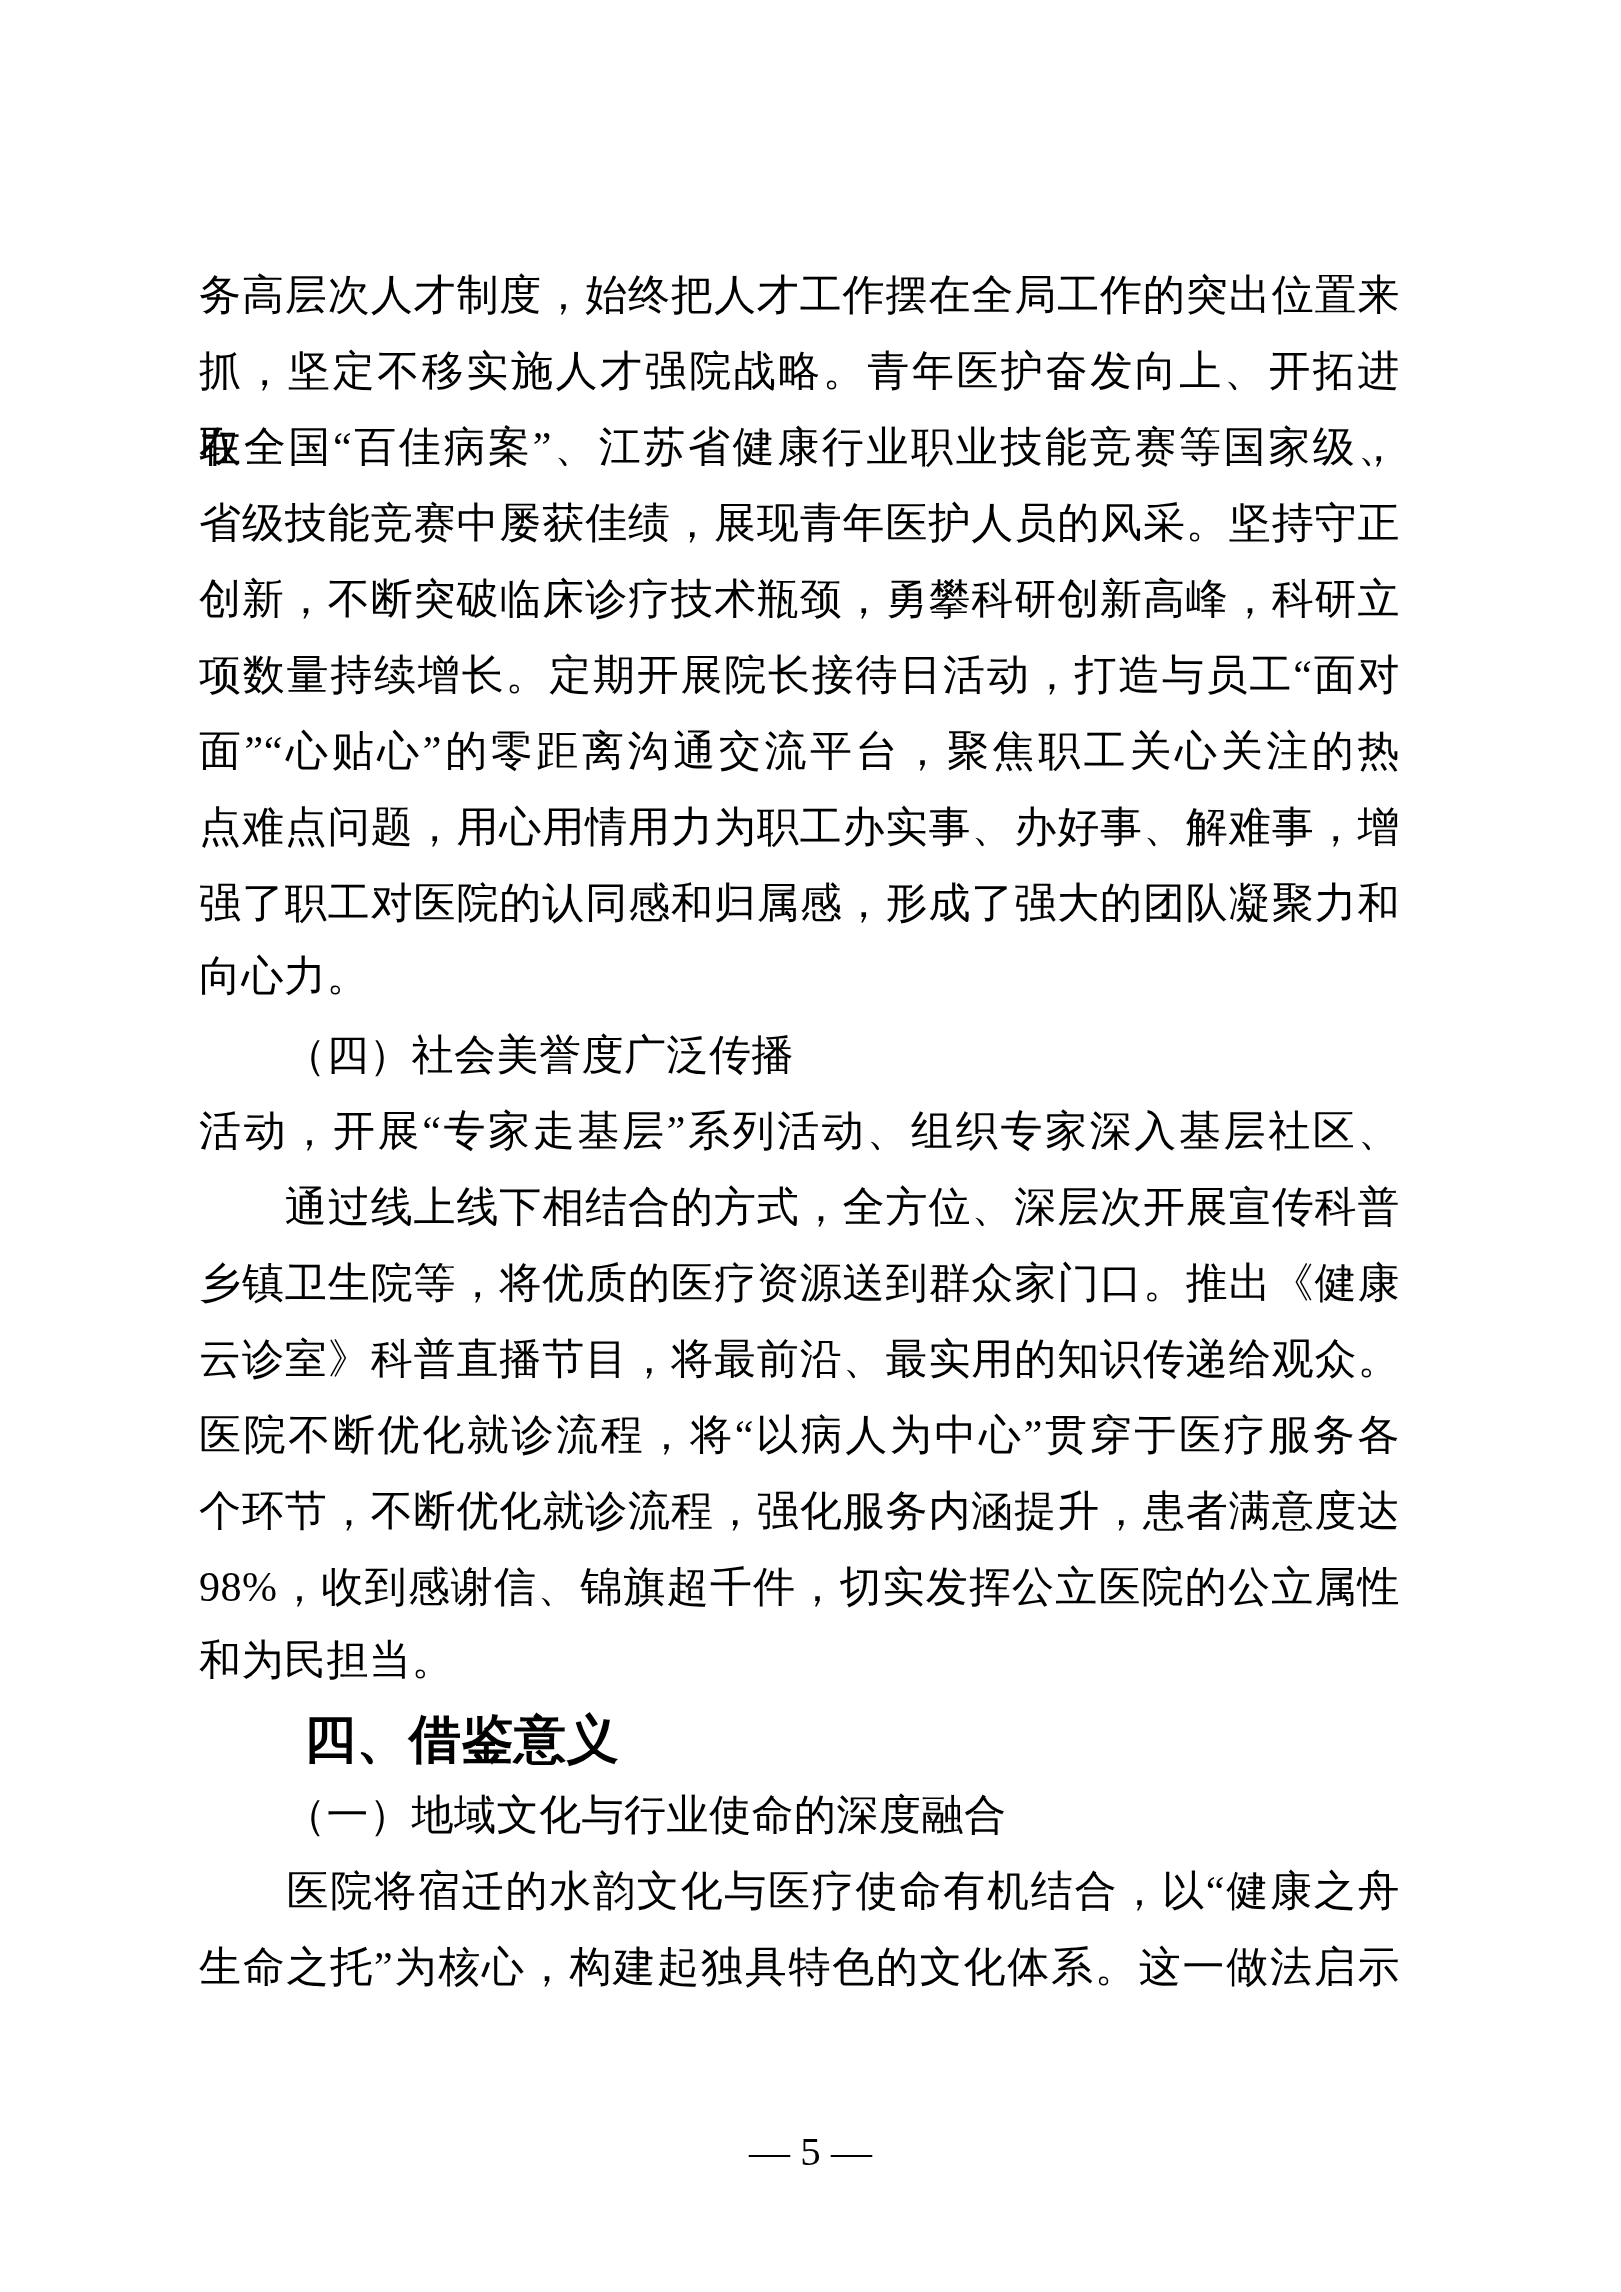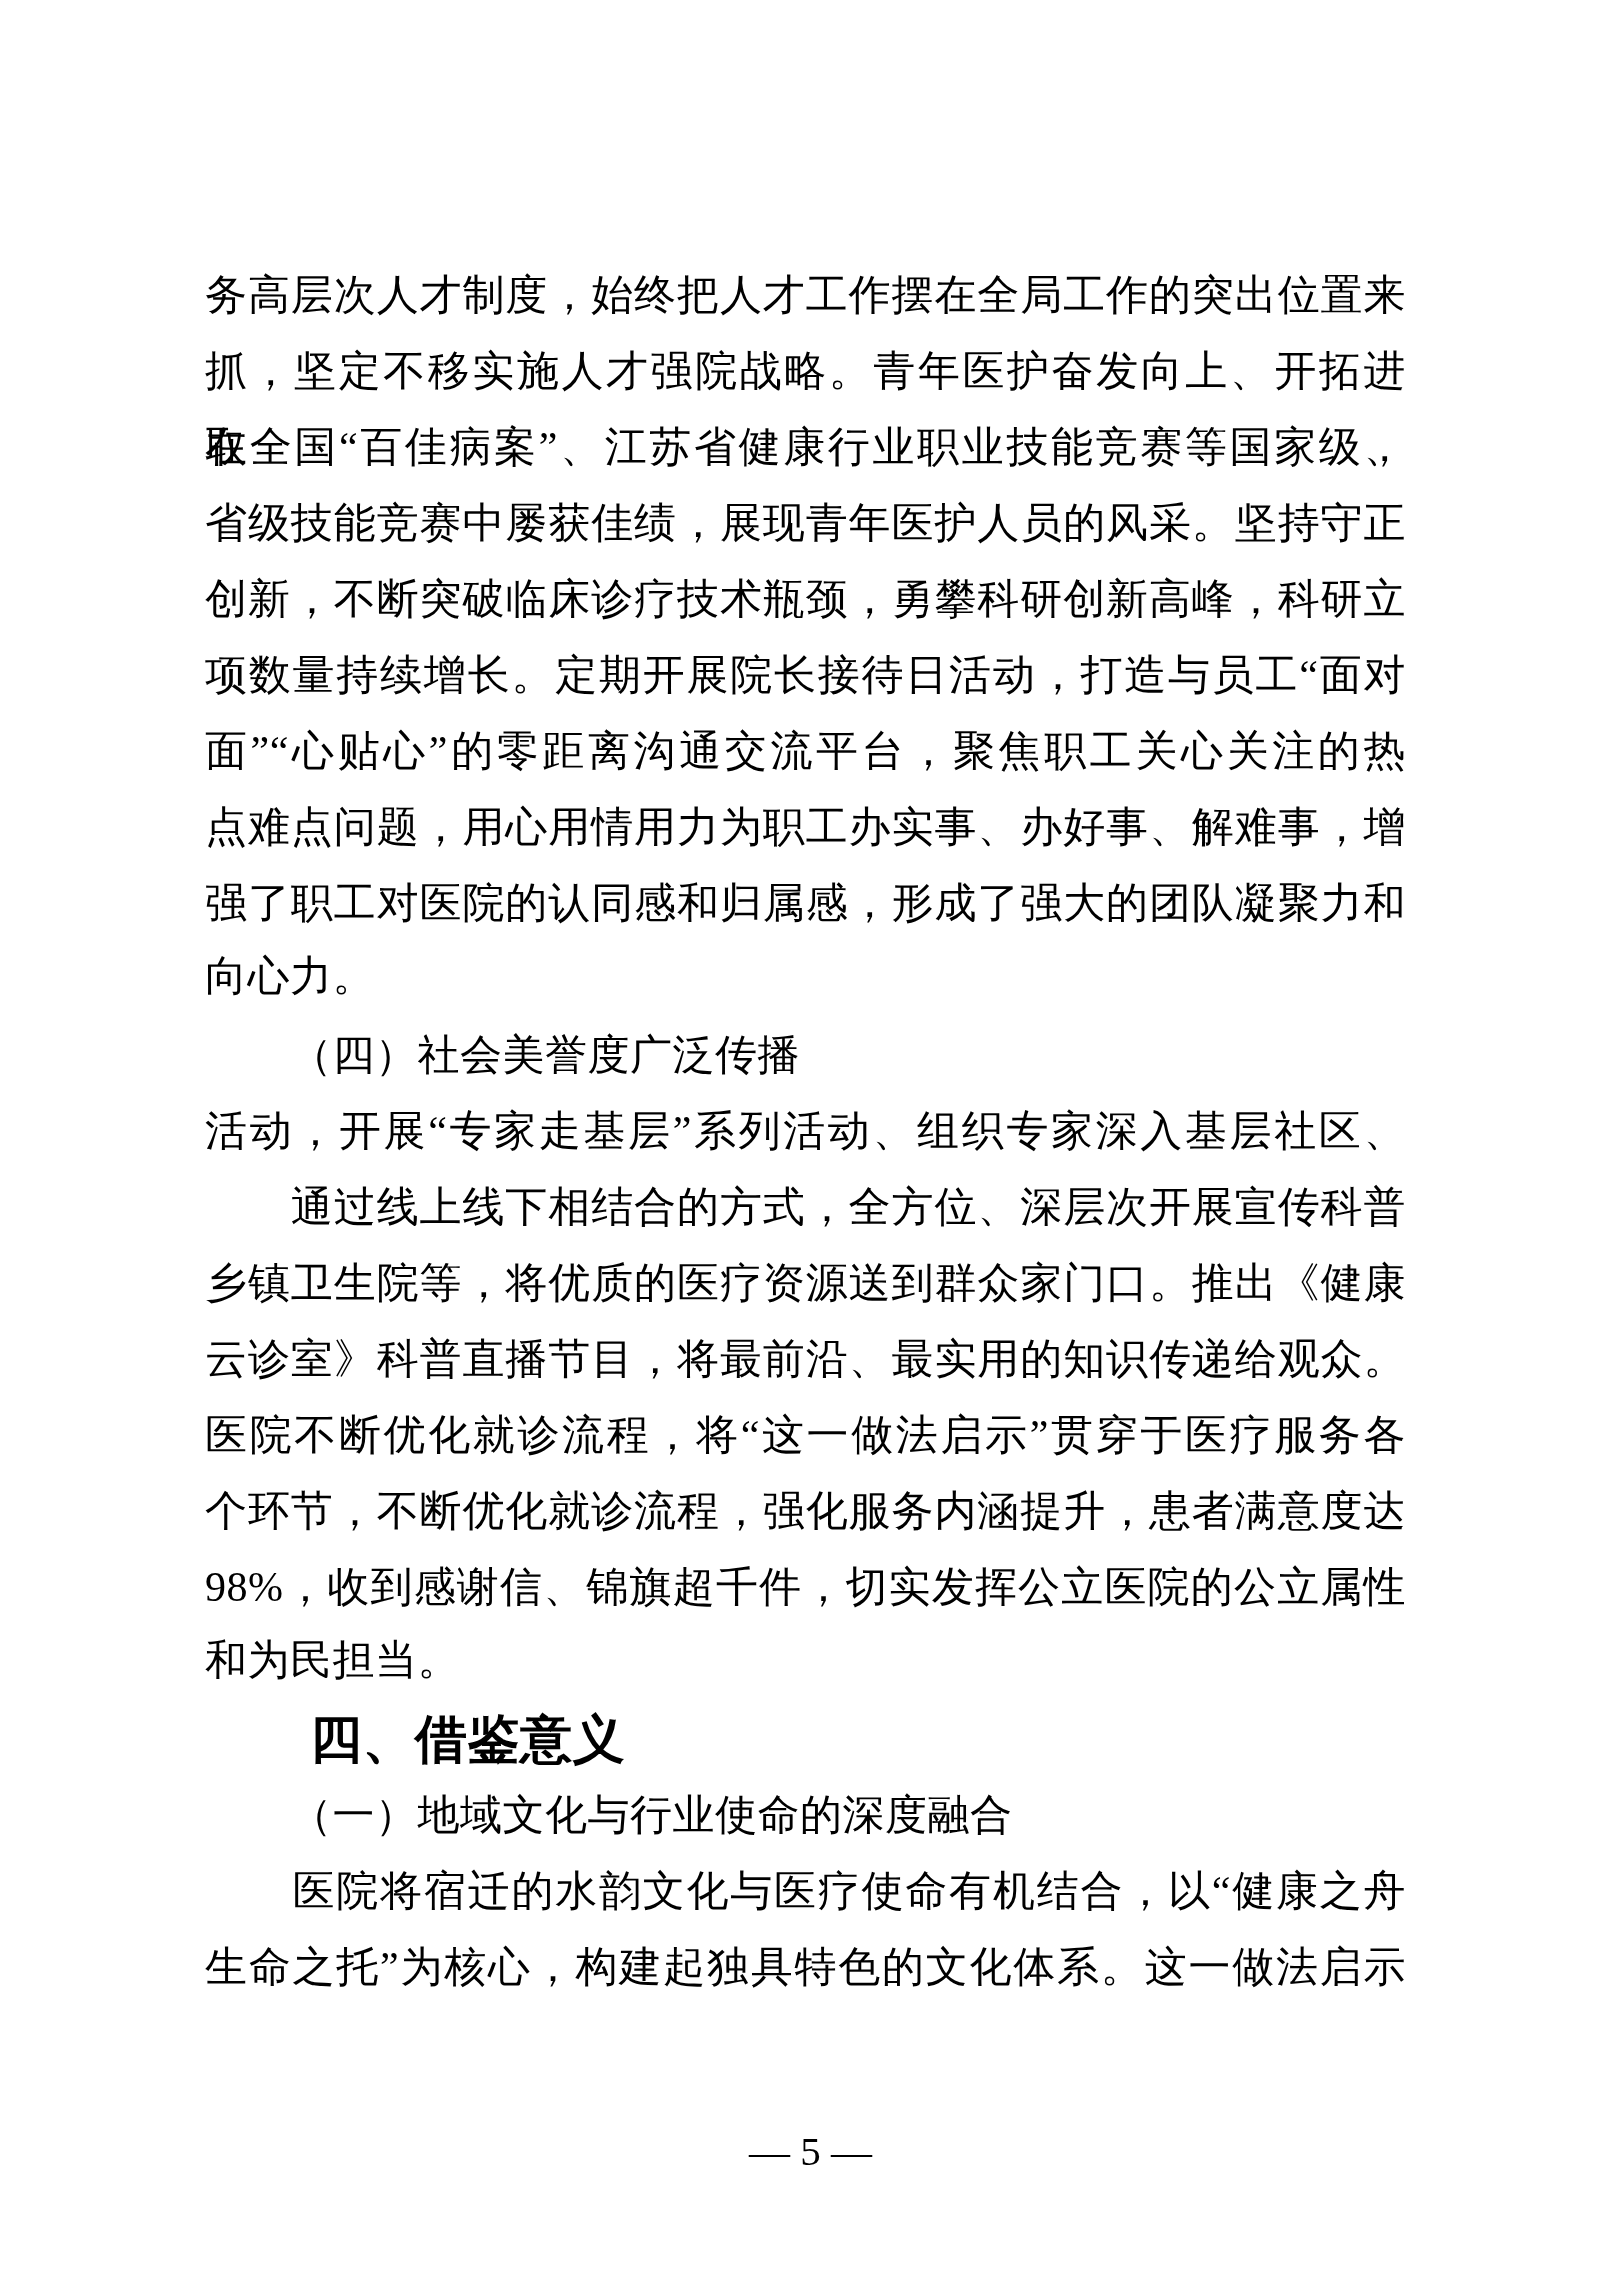--- a/index.html
+++ b/index.html
@@ -17,21 +17,21 @@
   }
   .page {
     position: absolute;
     left: 0; top: 0;
     width: 1621px;
     height: 2293px;
     background: #ffffff;
   }
   .textblock {
     position: absolute;
-    left: 205px;
+    left: 199px;
     top: 257px;
     width: 1201px;
   }
   .line {
     height: 76px;
     line-height: 76px;
     font-size: 42px;
     letter-spacing: 0.5px;
     text-align: justify;
     text-align-last: justify;
@@ -80,21 +80,21 @@
       <div class="line body">项数量持续增长。定期开展院长接待日活动，打造与员工“面对</div>
       <div class="line body">面”“心贴心”的零距离沟通交流平台，聚焦职工关心关注的热</div>
       <div class="line body">点难点问题，用心用情用力为职工办实事、办好事、解难事，增</div>
       <div class="line body">强了职工对医院的认同感和归属感，形成了强大的团队凝聚力和</div>
       <div class="line body_end">向心力。</div>
       <div class="line h_kai">　　（四）社会美誉度广泛传播</div>
       <div class="line body">活动，开展“专家走基层”系列活动、组织专家深入基层社区、</div>
       <div class="line body">　　通过线上线下相结合的方式，全方位、深层次开展宣传科普</div>
       <div class="line body">乡镇卫生院等，将优质的医疗资源送到群众家门口。推出《健康</div>
       <div class="line body">云诊室》科普直播节目，将最前沿、最实用的知识传递给观众。</div>
-      <div class="line body">医院不断优化就诊流程，将“这一做法启示”贯穿于医疗服务各</div>
+      <div class="line body">医院不断优化就诊流程，将“以病人为中心”贯穿于医疗服务各</div>
       <div class="line body">个环节，不断优化就诊流程，强化服务内涵提升，患者满意度达</div>
       <div class="line body">98%，收到感谢信、锦旗超千件，切实发挥公立医院的公立属性</div>
       <div class="line body_end">和为民担当。</div>
       <div class="line h_bold">　　四、借鉴意义</div>
       <div class="line h_kai">　　（一）地域文化与行业使命的深度融合</div>
       <div class="line body">　　医院将宿迁的水韵文化与医疗使命有机结合，以“健康之舟</div>
       <div class="line body">生命之托”为核心，构建起独具特色的文化体系。这一做法启示</div>
     </div>
   <div class="page-number">— 5 —</div>
 </div>

